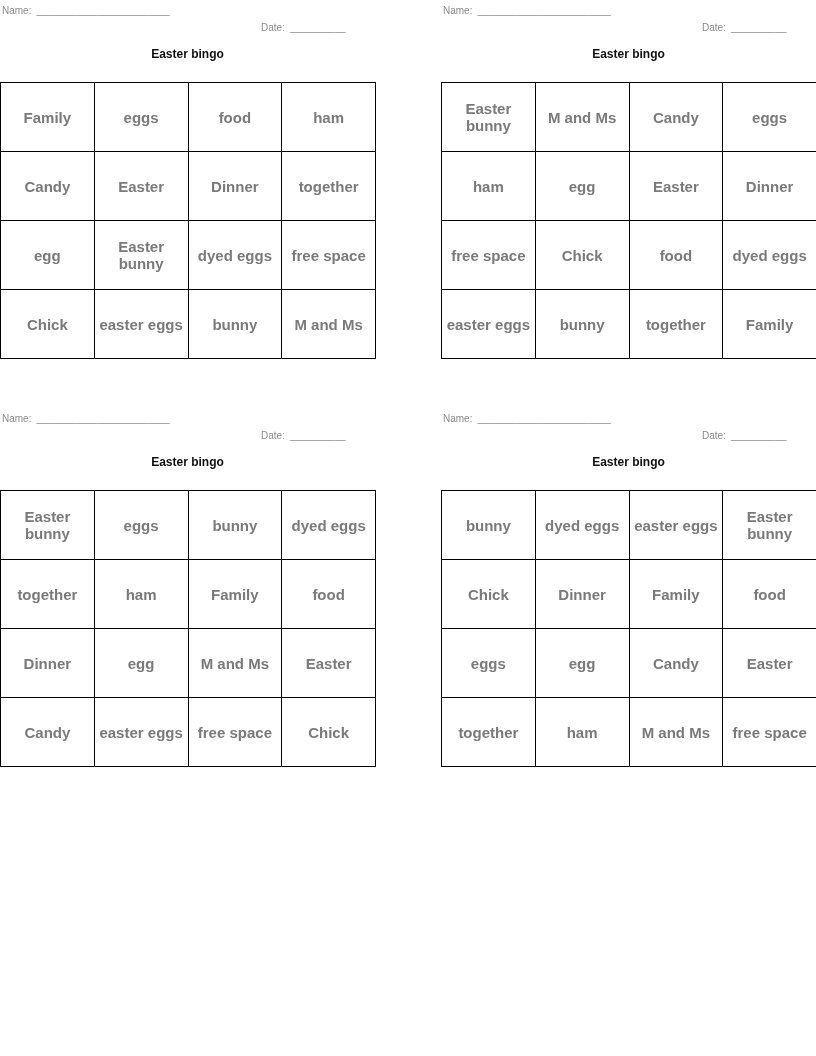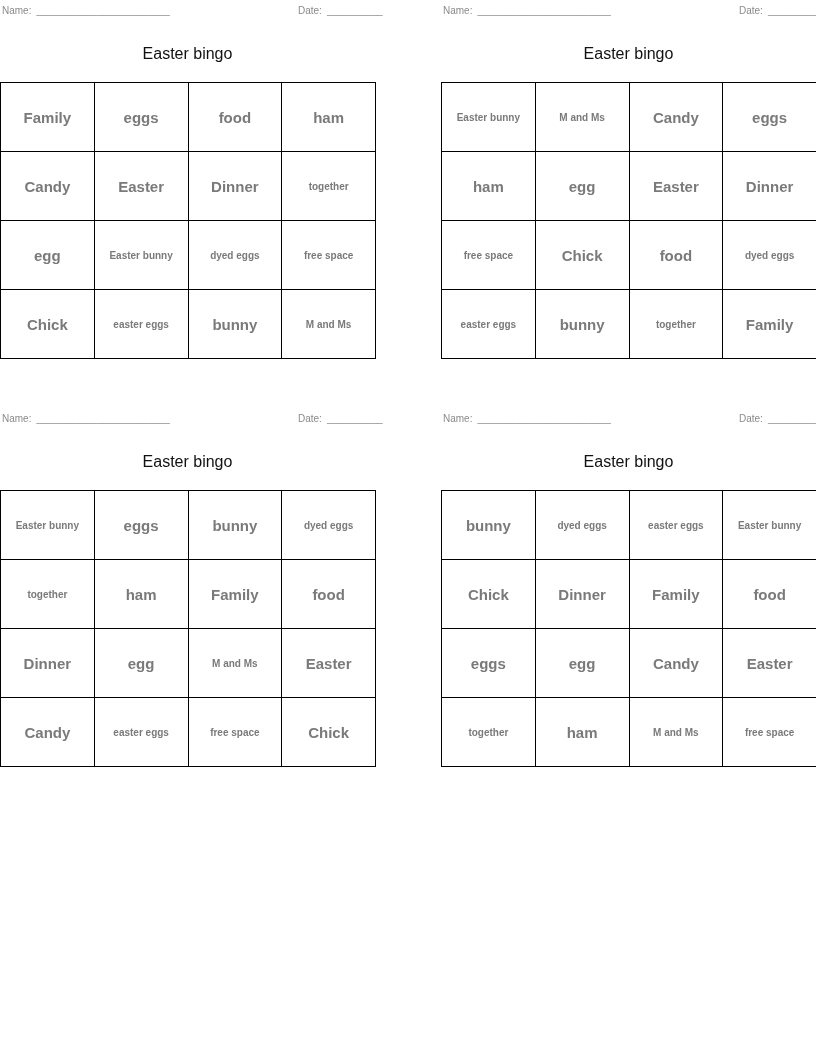--- a/index.html
+++ b/index.html
@@ -36,33 +36,33 @@
     top: 3px;
     left: 0;
     width: 100%;
     height: 18px;
     font-size: 10px;
     line-height: 16px;
     color: var(--label-text);
     white-space: nowrap;
   }
   .name-group { position: absolute; left: 2px;   top: 0; }
-  .date-group { position: absolute; left: 261px; top: 0; margin-left: 37px; }
+  .date-group { position: absolute; left: 261px; top: 17px; }
   .field-label { margin-right: 5px; }
   .blank-line { letter-spacing: 0; }
 
   .card-title {
     position: absolute;
     top: 41px;
     left: 0;
     width: 100%;
     margin: 0;
     text-align: center;
-    font-size: 16px;
-    font-weight: 400;
+    font-size: 12px;
+    font-weight: 700;
     line-height: 26px;
     color: var(--title-text);
   }
 
   .bingo-table {
     position: absolute;
     top: 82px;
     left: 0;
     width: 375px;
     border-collapse: collapse;
@@ -72,21 +72,21 @@
   .bingo-table td {
     border: 1px solid var(--grid-border);
     width: 93.75px;
     height: 69px;
     padding: 0;
     text-align: center;
     vertical-align: middle;
     font-size: 15px;
     color: var(--cell-text);
   }
-  .bingo-table td.small { font-size: 10px; }
+  .bingo-table td.small { font-size: 15px; }
 </style>
 </head>
 <body>
 
 <div class="card pos-tl">
     <div class="card-header">
       <span class="name-group"><span class="field-label">Name:</span><span class="blank-line">________________________</span></span>
       <span class="date-group"><span class="field-label">Date:</span><span class="blank-line">__________</span></span>
     </div>
     <h2 class="card-title">Easter bingo</h2>

